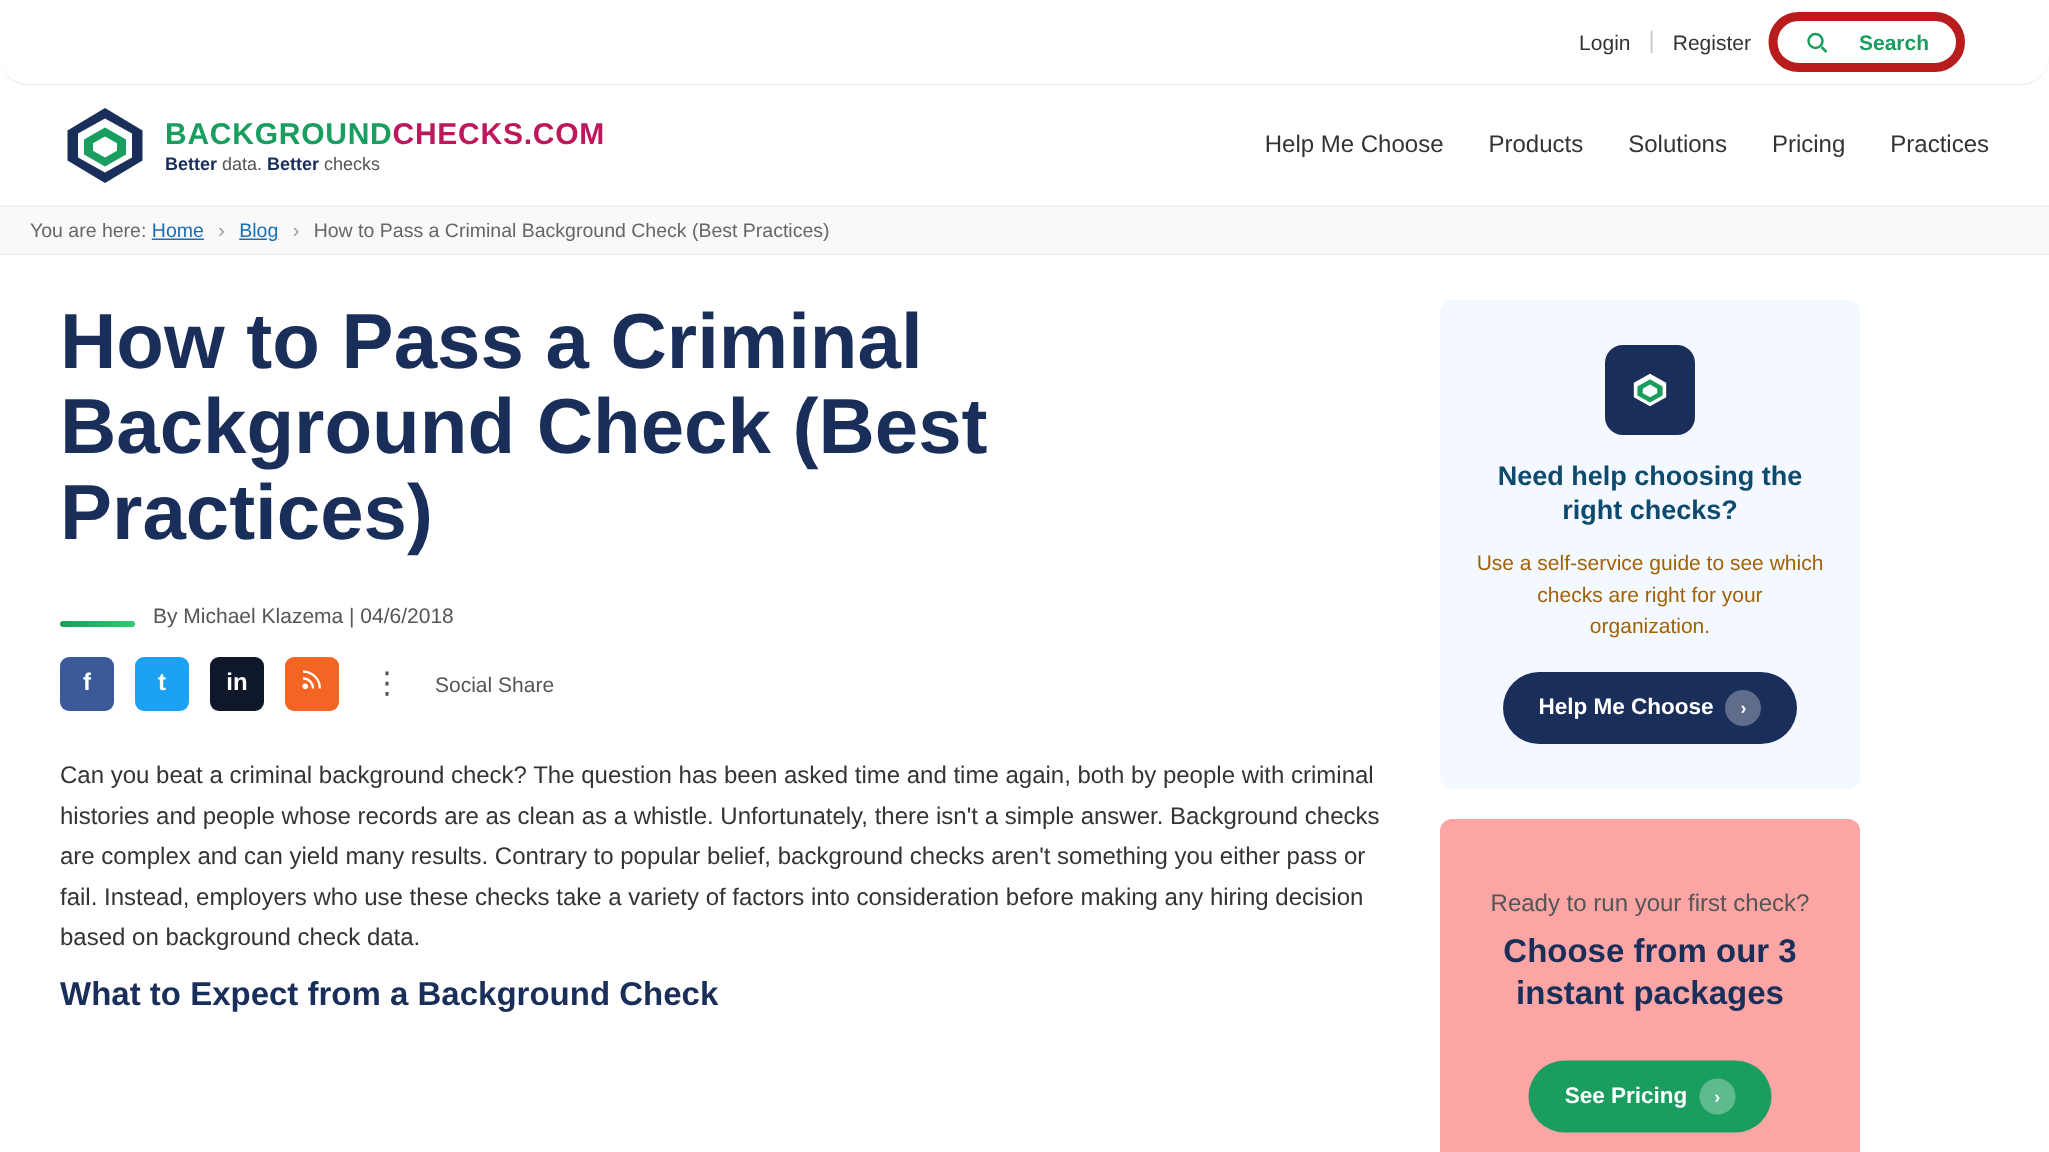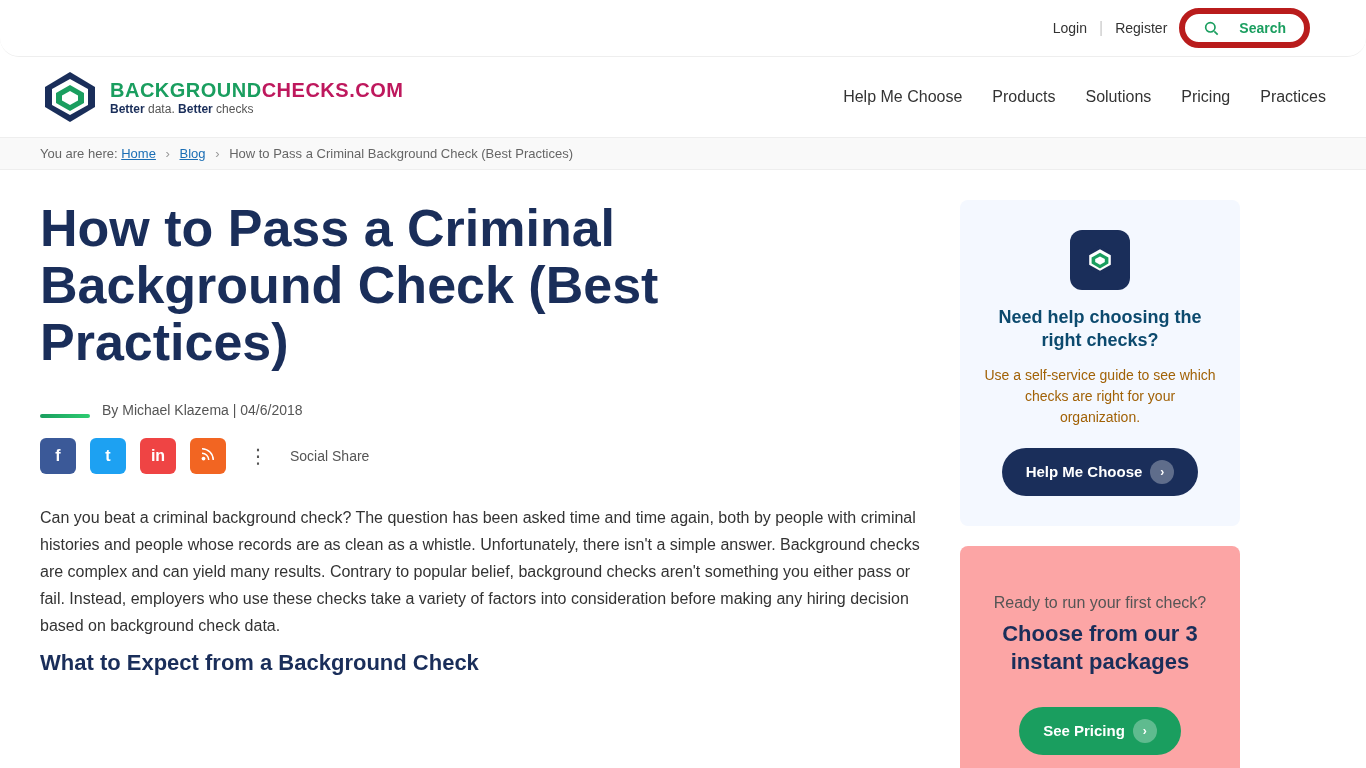--- a/index.html
+++ b/index.html
@@ -89,21 +89,21 @@
     .nav-link {
       color: #333;
       text-decoration: none;
       font-size: 16px;
       font-weight: 500;
       cursor: pointer;
     }
 
     
     .breadcrumb-bar {
-      padding: 8px 40px;
+      padding: 8px 20px;
       background: #f9f9f9;
       font-size: 13px;
       color: #666;
       border-bottom: 1px solid #eee;
     }
     .breadcrumb-bar a {
       color: #1a6eb5;
       text-decoration: underline;
       cursor: pointer;
     }
@@ -165,21 +165,21 @@
       align-items: center;
       justify-content: center;
       color: white;
       font-size: 16px;
       font-weight: bold;
       cursor: pointer;
       text-decoration: none;
     }
     .social-facebook { background: #3b5998; }
     .social-twitter { background: #1da1f2; }
-    .social-linkedin { background: #ef4444; align-items: center; }
+    .social-linkedin { background: #0f172a; align-items: center; }
     .social-rss { background: #f26522; }
     .social-more {
       width: 36px;
       height: 36px;
       display: flex;
       align-items: center;
       justify-content: center;
       font-size: 20px;
       color: #555;
       cursor: pointer;

